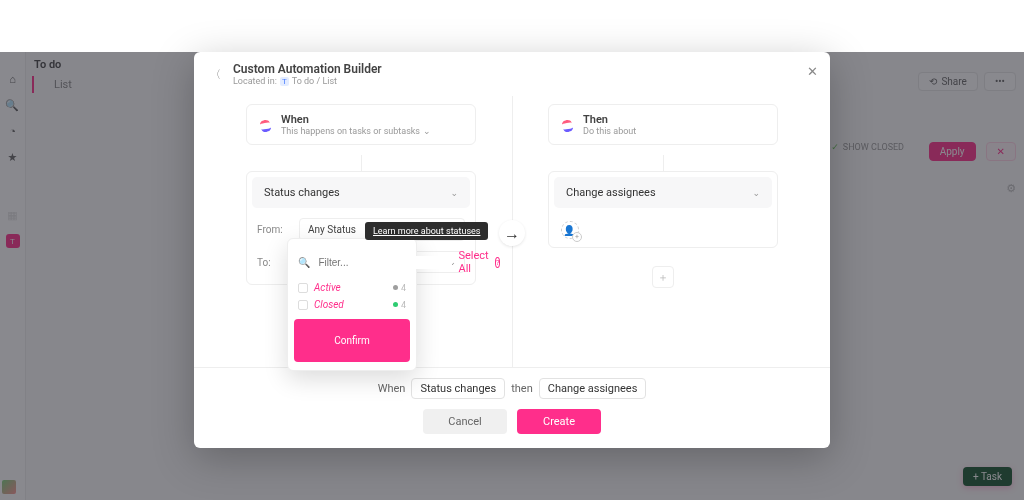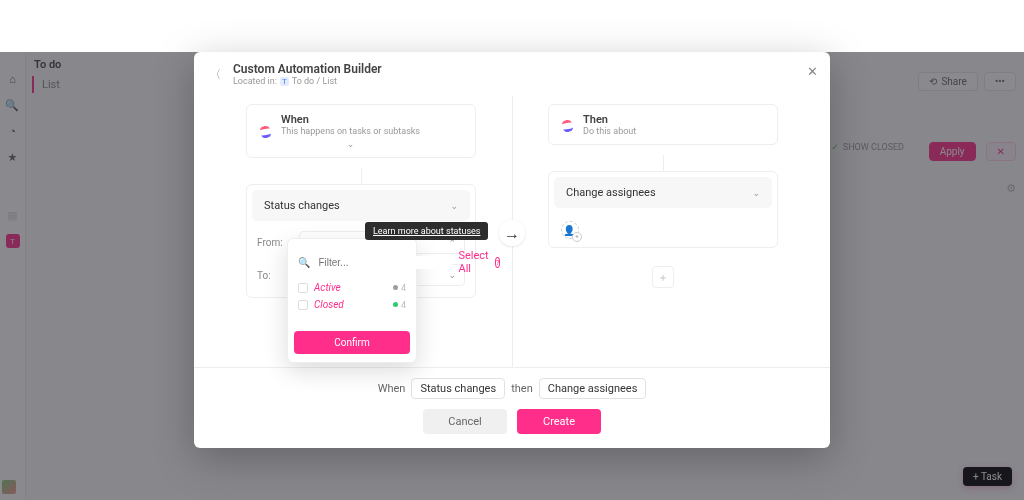--- a/index.html
+++ b/index.html
@@ -16,30 +16,30 @@
   
   .app { position: absolute; top: 52px; left: 0; right: 0; bottom: 0; background: #fafafa; }
   .left-rail {
     position: absolute; left: 0; top: 0; bottom: 0; width: 26px;
     background: #fff; border-right: 1px solid #eee;
     display: flex; flex-direction: column; align-items: center; gap: 12px; padding-top: 20px;
   }
   .left-rail .ic { width: 14px; height: 14px; display:flex; align-items:center; justify-content:center; color:#666; }
   .left-rail .square { width:14px; height:14px; background:#ff2e8b; border-radius:3px; color:#fff; font-size:8px; display:flex; align-items:center; justify-content:center; }
   .page-title { position:absolute; left:34px; top:6px; font-weight:600; color:#444; }
-  .list-tab { position:absolute; left:32px; top:24px; border-left:2px solid #ff2e8b; padding:2px 8px; color:#888; }
+  .list-tab { position:absolute; left:32px; top:24px; border-left:2px solid #ff2e8b; padding:2px 20px; color:#888; }
   .right-tools { position: absolute; right: 8px; top: 20px; display:flex; gap:6px; align-items:center; }
   .pill { border:1px solid #e6e6e6; border-radius:4px; padding:3px 10px; font-size:10px; color:#666; background:#fff; display:flex; align-items:center; gap:4px; }
   .pill.apply { background:#ff2e8b; color:#fff; border-color:#ff2e8b; }
   .pill.x { color:#ff2e8b; border-color:#ffd3e5; background:#fff4f9; }
   .row2 { position:absolute; right:8px; top:90px; display:flex; align-items:center; gap:10px; }
   .show-closed { color:#999; font-size:9px; display:flex; align-items:center; gap:4px; }
   .check { color:#6ac259; }
   .gear-row { position:absolute; right:8px; top:130px; color:#bbb; }
-  .add-task { position:absolute; right:12px; bottom:14px; background:#000000; color:#fff; border-radius:4px; padding:4px 10px; font-size:10px; display:flex; align-items:center; gap:4px; box-shadow:0 2px 6px rgba(255,46,139,.3); }
+  .add-task { position:absolute; right:12px; bottom:14px; background:#14532d; color:#fff; border-radius:4px; padding:4px 10px; font-size:10px; display:flex; align-items:center; gap:4px; box-shadow:0 2px 6px rgba(255,46,139,.3); }
   
   .overlay {
     position: absolute; top: 52px; left: 0; right: 0; bottom: 0;
     background: rgba(40,40,50,0.55);
     display: flex; justify-content: center; align-items: flex-start;
   }
   .modal {
     margin-top: 0px; width: 636px; height: 396px; background: #fff;
     border-radius: 6px; box-shadow: 0 10px 40px rgba(0,0,0,.25);
     display: flex; flex-direction: column; position: relative;
@@ -53,21 +53,21 @@
   .modal-body { flex:1; display:flex; position:relative; padding: 8px 16px 0 16px; }
   .col { flex:1; display:flex; flex-direction:column; align-items:center; }
   .vrule { position:absolute; left:50%; top:0; bottom:0; width:0; border-left:1px solid #eee; }
   .arrow-c { position:absolute; left:50%; top:124px; transform:translateX(-50%); width:26px; height:26px; border-radius:50%; background:#fff; display:flex; align-items:center; justify-content:center; font-size:16px; color:#333; box-shadow:0 1px 3px rgba(0,0,0,.1); }
   .card {
     width: 230px; border:1px solid #eee; border-radius:6px; background:#fff;
     margin-bottom: 10px;
   }
   .trigger-card { padding:8px 12px; display:flex; align-items:center; gap:8px; }
   .trigger-title { font-weight:600; font-size:11px; }
-  .trigger-sub { color:#999; font-size:9px; display:flex; align-items:center; gap:3px;flex-direction:column; }
+  .trigger-sub { color:#999; font-size:9px; display:flex; align-items:center; gap:3px; }
   .stem { width:0; height:16px; border-left:1px solid #eee; }
   .select-row {
     padding: 9px 12px; display:flex; align-items:center; justify-content:space-between;
     background:#f7f7f8; border-radius:5px; margin:5px; font-size:11px; color:#333;
     cursor:pointer;
   }
   .chev { color:#999; font-size:9px; }
   .field-row { display:flex; align-items:center; padding:5px 10px; gap:10px; font-size:10px; }
   .field-label { color:#888; width:32px; }
   .field-val { flex:1; border:1px solid #eee; border-radius:4px; padding:5px 8px; display:flex; align-items:center; justify-content:space-between; cursor:pointer; }
@@ -88,22 +88,22 @@
   .pop-search .q { color:#ff2e8b; width:11px; height:11px; border:1px solid #ff2e8b; border-radius:50%; display:flex; align-items:center; justify-content:center; font-size:8px; }
   .pop-item { display:flex; align-items:center; justify-content:space-between; padding:3px 4px; font-size:10px; }
   .pop-item .lg { display:flex; align-items:center; gap:6px;font-style:italic; }
   .cb { width:10px; height:10px; border:1px solid #ddd; border-radius:2px; }
   .dot { width:5px; height:5px; border-radius:50%; background:#9e9e9e; }
   .dot.green { background:#2ecc71; }
   .cnt { color:#bbb; font-size:9px; margin-left:3px;}
   .pop-item.active span.lbl { color:#ff2e8b; }
   .pop-item.closed span.lbl { color:#ff2e8b; }
   .confirm-btn {
-    margin-top:18px; background:#ff2e8b; color:#fff; text-align:center;
-    border-radius:4px; padding:6px 0; font-size:10px; cursor:pointer;
+    margin-top:6px; background:#ff2e8b; color:#fff; text-align:center;
+    border-radius:4px; padding:16px 0; font-size:10px; cursor:pointer;
   }
   .tooltip {
     position:absolute; left:155px; top:118px; background:#2d2d2d; color:#fff;
     font-size:9px; padding:4px 8px; border-radius:3px; z-index:6; white-space:nowrap;
   }
   .tooltip u { text-decoration:underline; }
   
   .modal-footer { border-top:1px solid #eee; padding:10px 16px 14px 16px; display:flex; flex-direction:column; align-items:center; gap:10px; }
   .summary { display:flex; align-items:center; gap:6px; font-size:11px; color:#666; }
   .summary .box { border:1px solid #e2e2e2; border-radius:4px; padding:3px 8px; color:#333; }

